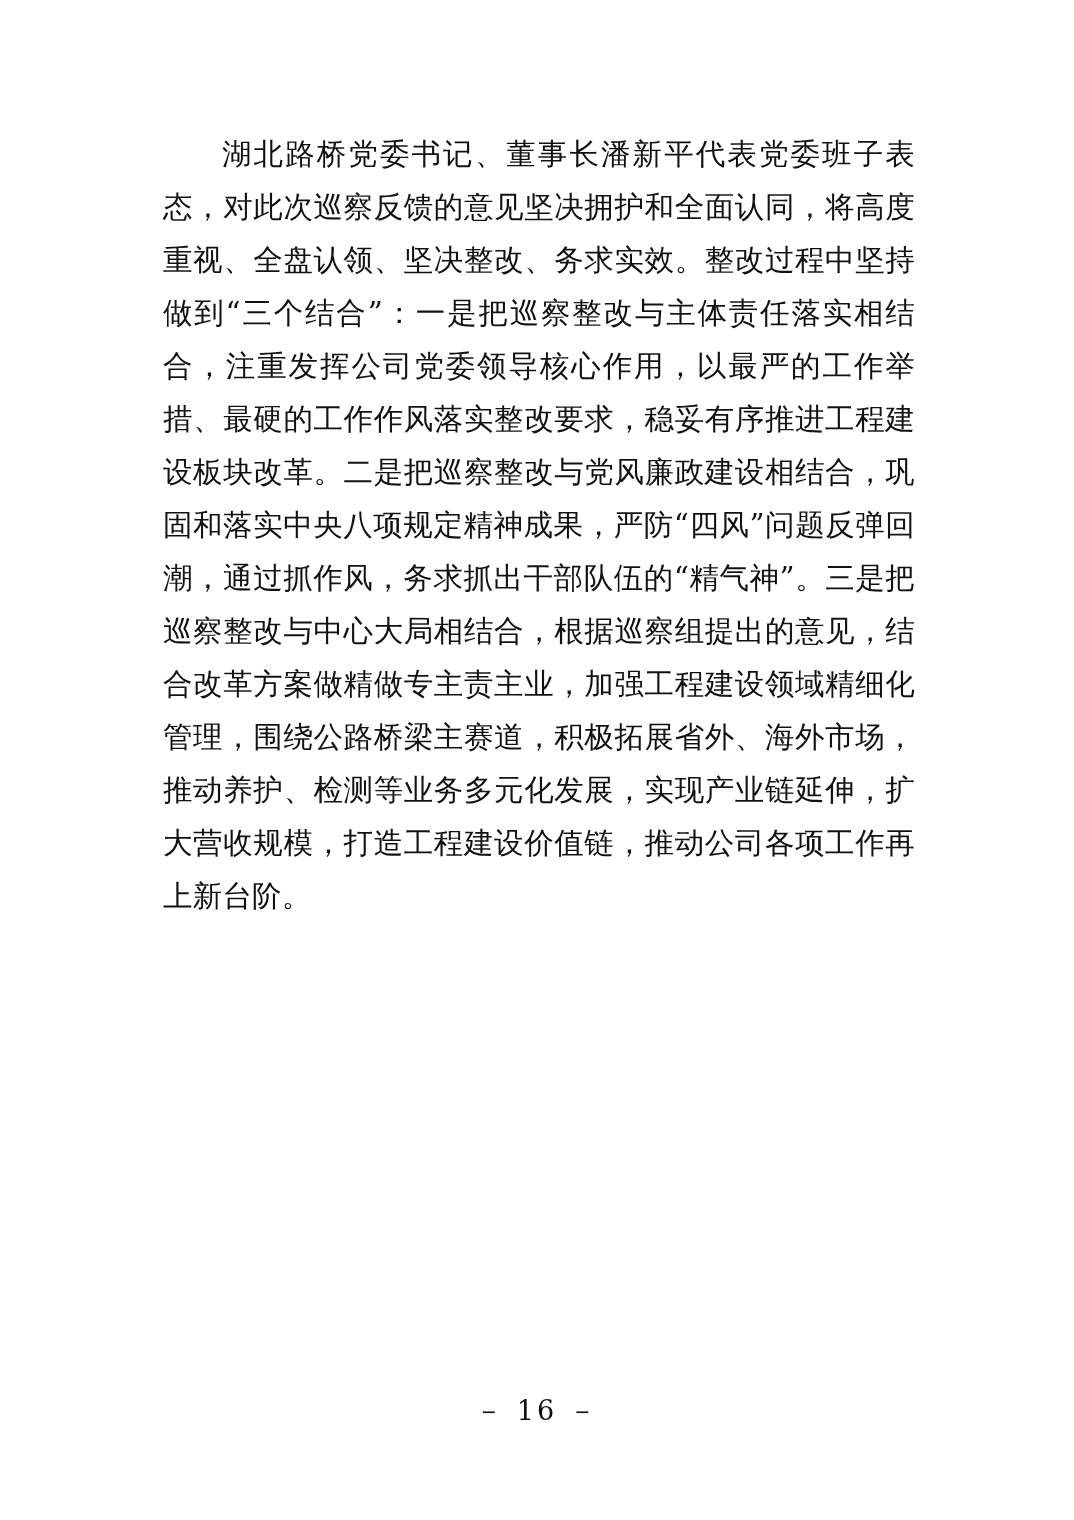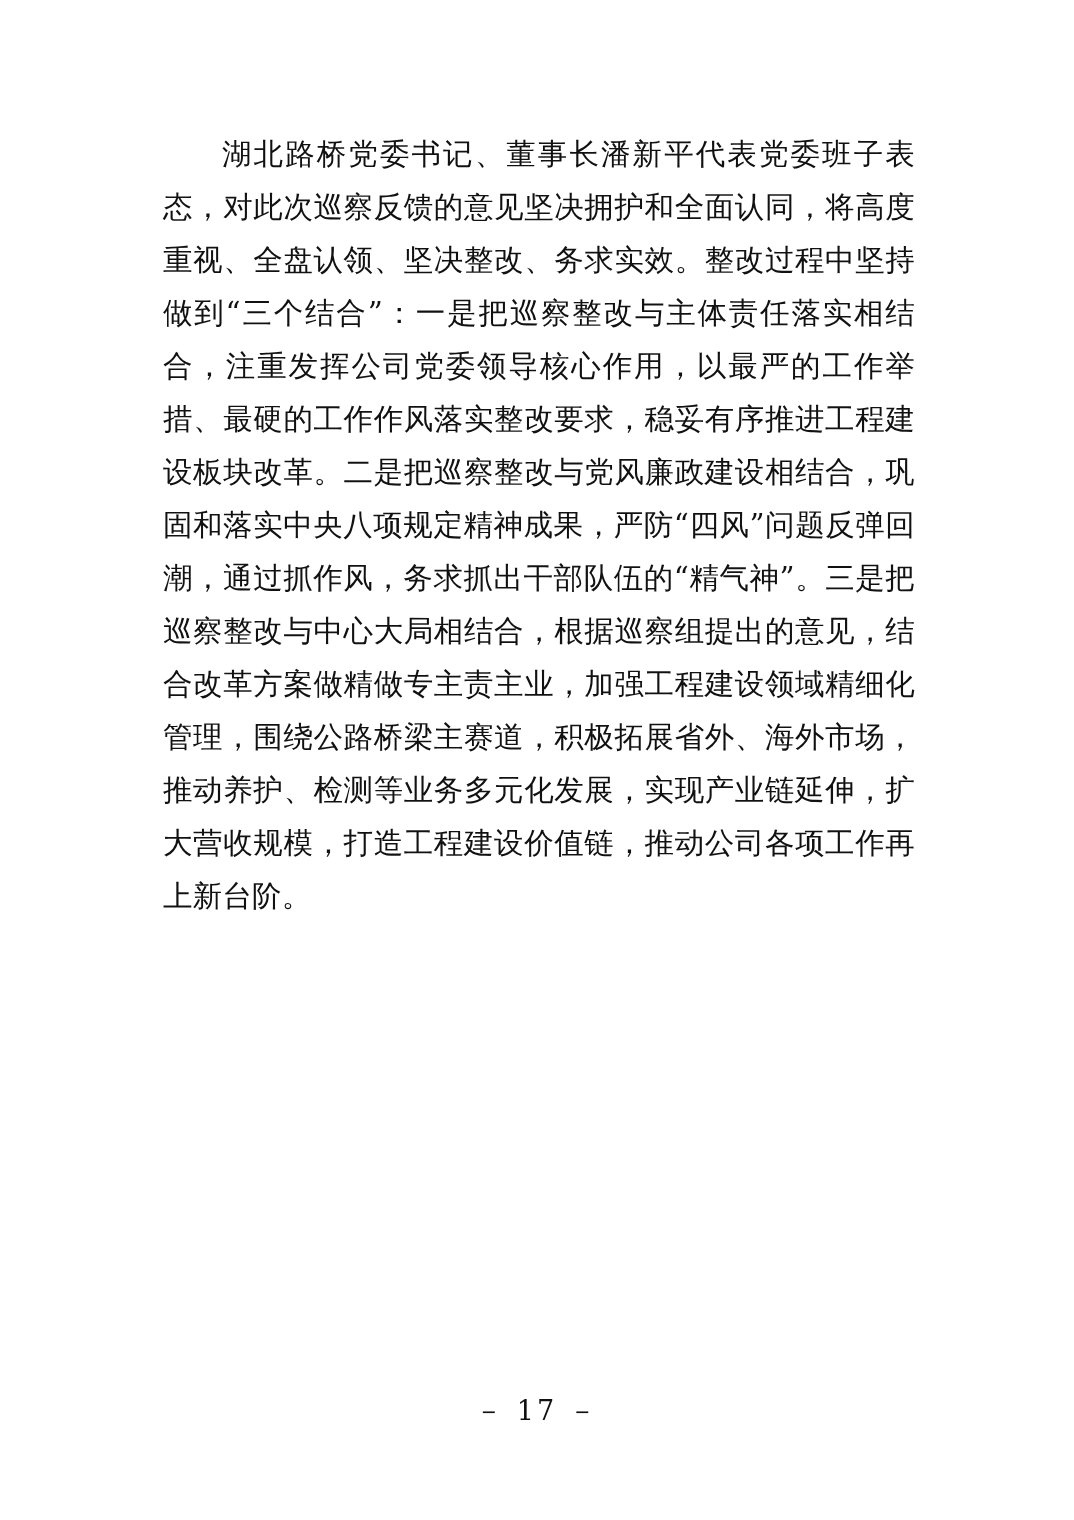--- a/index.html
+++ b/index.html
@@ -50,15 +50,15 @@
 </style>
 </head>
 <body>
 
 <div class="page">
 
   <div class="content">
     <p class="para">湖北路桥党委书记、董事长潘新平代表党委班子表态，对此次巡察反馈的意见坚决拥护和全面认同，将高度重视、全盘认领、坚决整改、务求实效。整改过程中坚持做到“三个结合”：一是把巡察整改与主体责任落实相结合，注重发挥公司党委领导核心作用，以最严的工作举措、最硬的工作作风落实整改要求，稳妥有序推进工程建设板块改革。二是把巡察整改与党风廉政建设相结合，巩固和落实中央八项规定精神成果，严防“四风”问题反弹回潮，通过抓作风，务求抓出干部队伍的“精气神”。三是把巡察整改与中心大局相结合，根据巡察组提出的意见，结合改革方案做精做专主责主业，加强工程建设领域精细化管理，围绕公路桥梁主赛道，积极拓展省外、海外市场，推动养护、检测等业务多元化发展，实现产业链延伸，扩大营收规模，打造工程建设价值链，推动公司各项工作再上新台阶。</p>
   </div>
 
-  <div class="footer">－ 17 －</div>
+  <div class="footer">－ 16 －</div>
 
 </div>
 
 </body></html>

